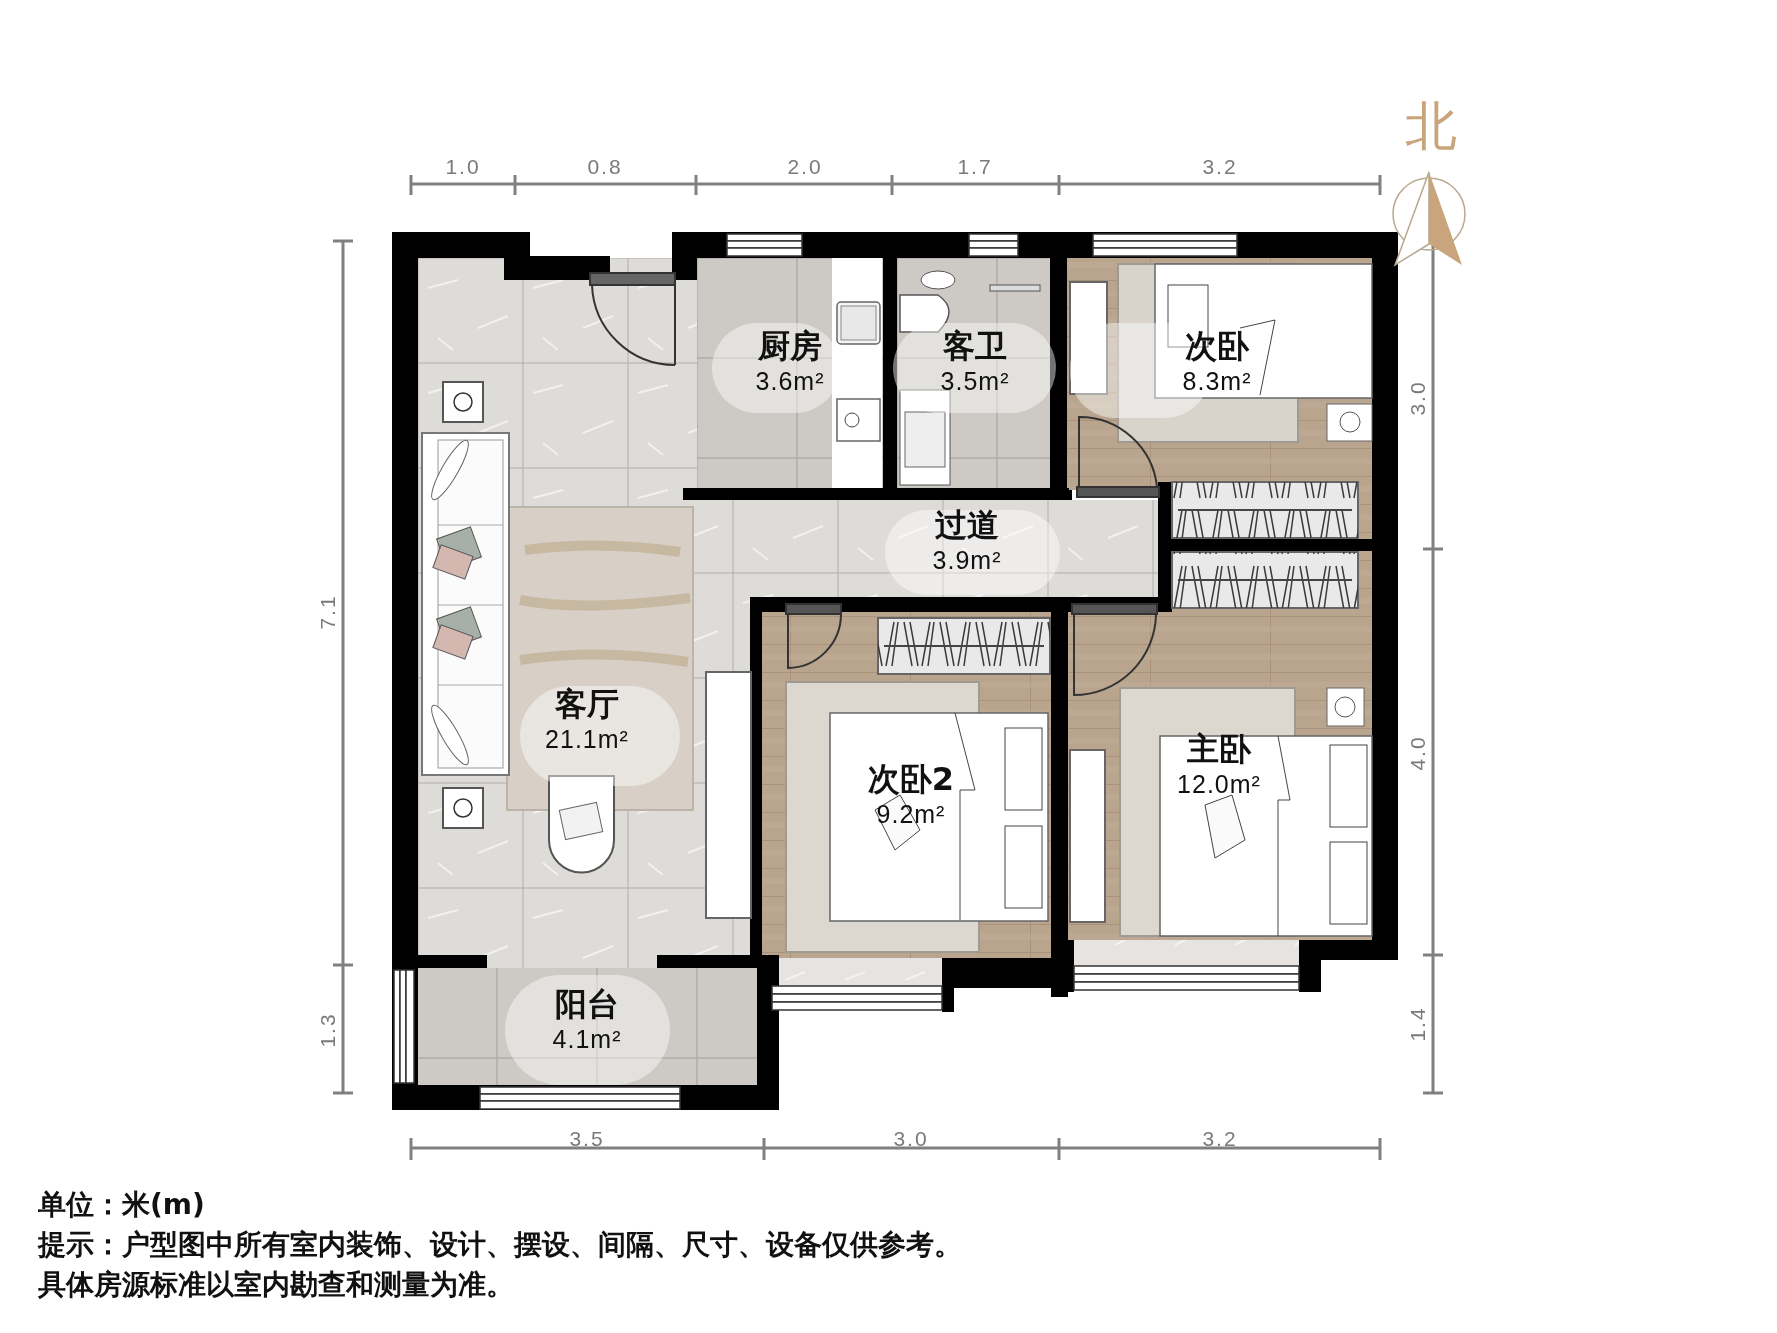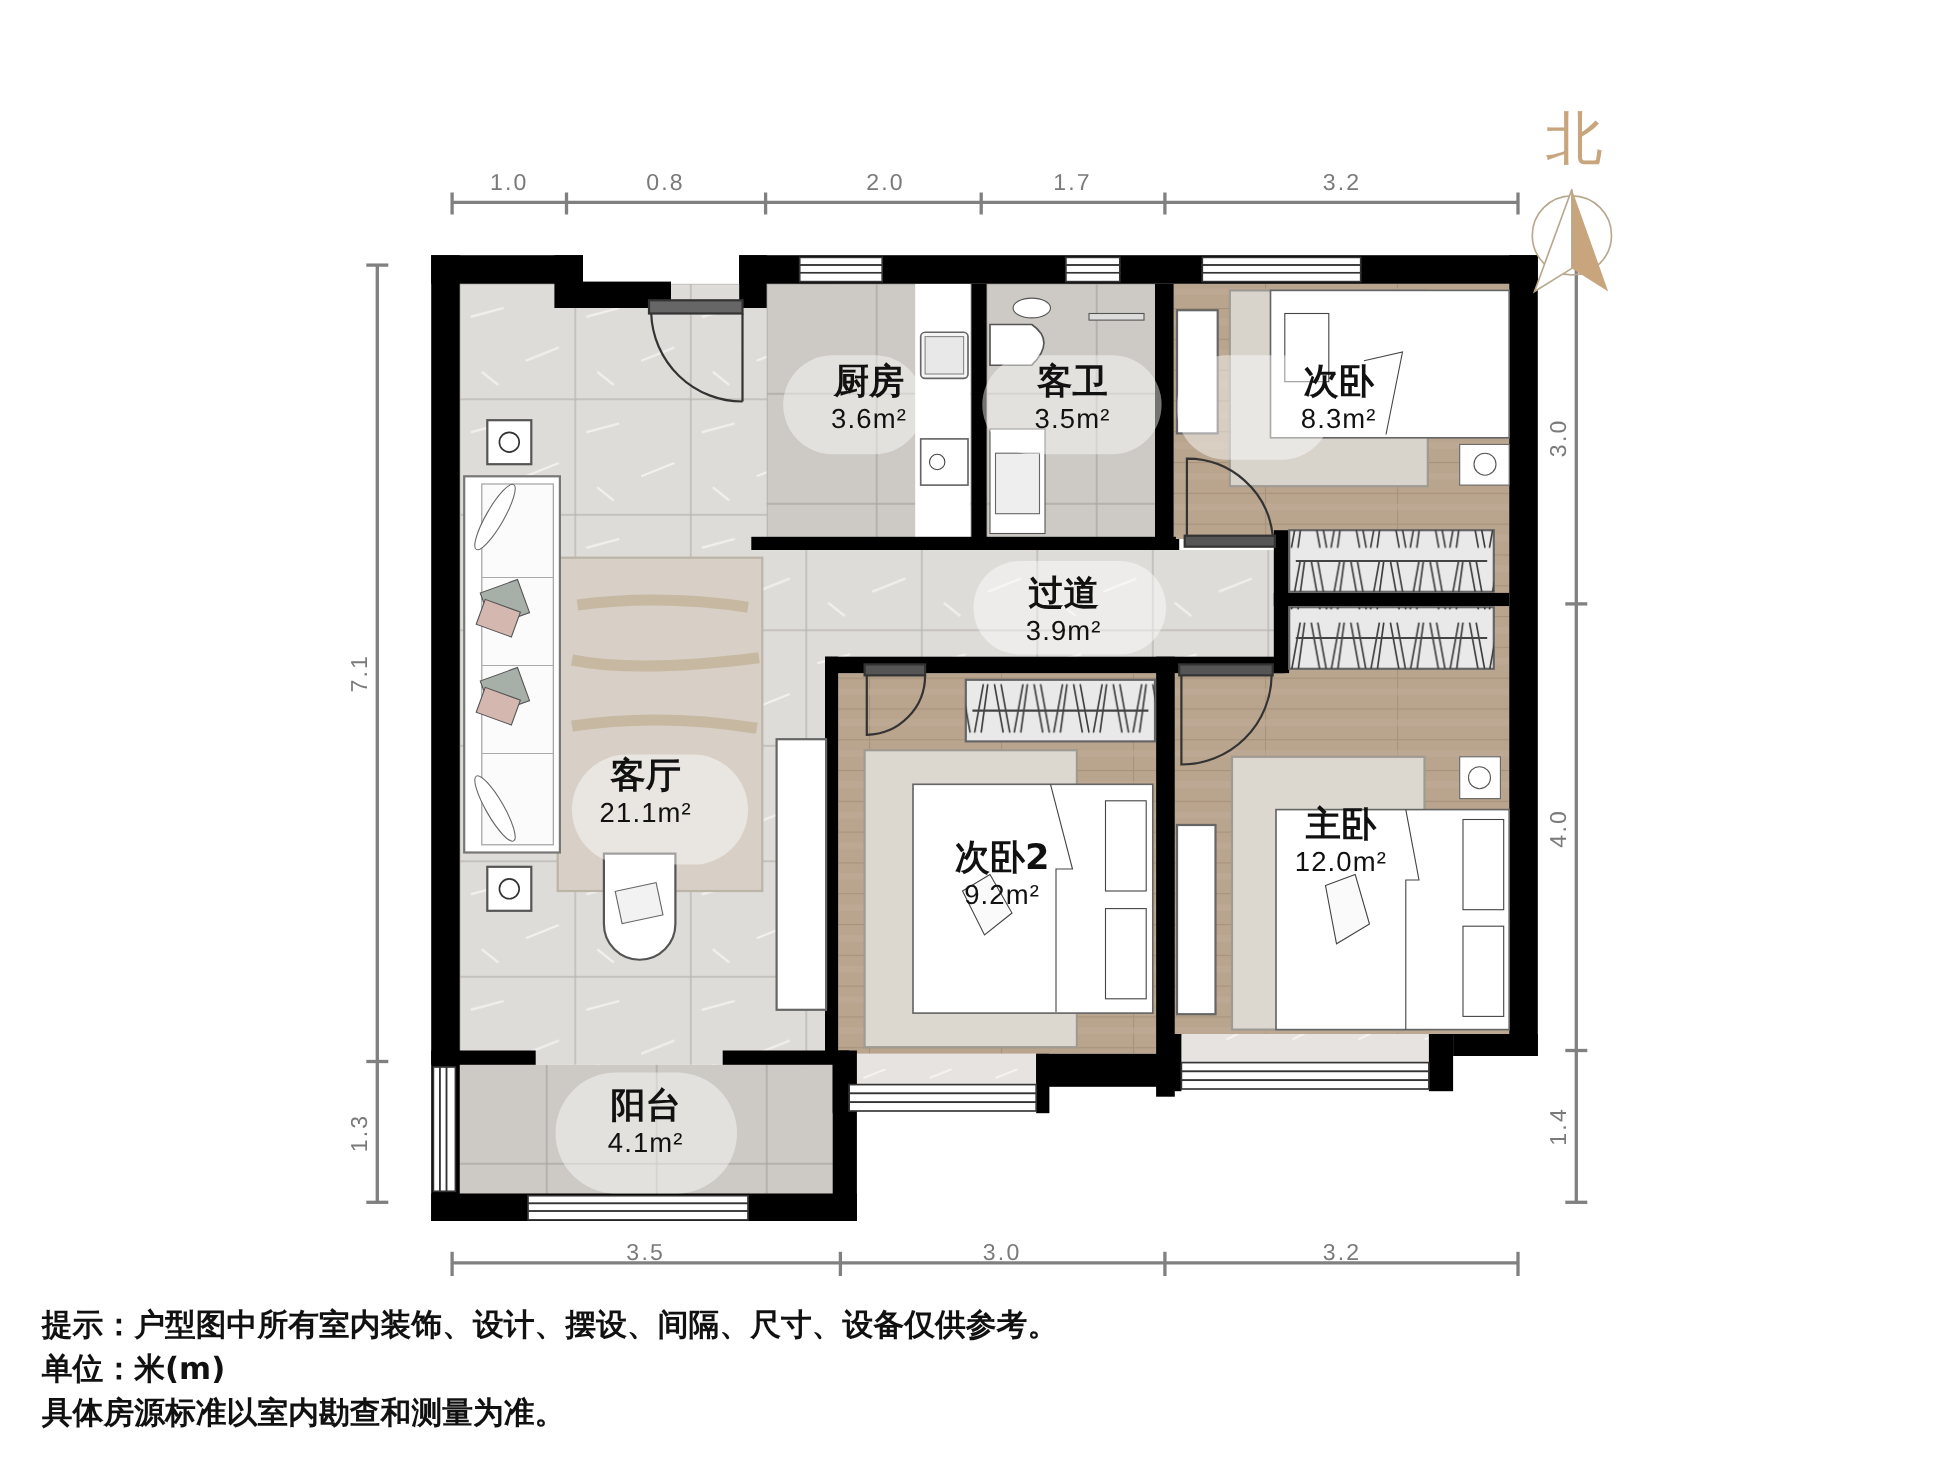--- a/index.html
+++ b/index.html
@@ -319,21 +319,21 @@
   <div class="room-area">3.6m²</div>
 </div>
 <div class="room-label" style="left:975px; top:327px;">
   <div class="room-name">客卫</div>
   <div class="room-area">3.5m²</div>
 </div>
 <div class="room-label" style="left:1217px; top:327px;">
   <div class="room-name">次卧</div>
   <div class="room-area">8.3m²</div>
 </div>
-<div class="room-label" style="left:967px; top:506px;margin-top:14px;">
+<div class="room-label" style="left:967px; top:506px;">
   <div class="room-name">过道</div>
   <div class="room-area">3.9m²</div>
 </div>
 <div class="room-label" style="left:587px; top:685px;text-align:center;">
   <div class="room-name">客厅</div>
   <div class="room-area">21.1m²</div>
 </div>
 <div class="room-label" style="left:911px; top:740px;margin-top:20px;">
   <div class="room-name">次卧2</div>
   <div class="room-area">9.2m²</div>
@@ -341,16 +341,16 @@
 <div class="room-label" style="left:1219px; top:730px;">
   <div class="room-name">主卧</div>
   <div class="room-area">12.0m²</div>
 </div>
 <div class="room-label" style="left:587px; top:985px;">
   <div class="room-name">阳台</div>
   <div class="room-area">4.1m²</div>
 </div>
 
 <div class="notes">
+  <div>单位：米(m)</div>
   <div>提示：户型图中所有室内装饰、设计、摆设、间隔、尺寸、设备仅供参考。</div>
-  <div>单位：米(m)</div>
   <div>具体房源标准以室内勘查和测量为准。</div>
 </div>
 
 </body></html>

